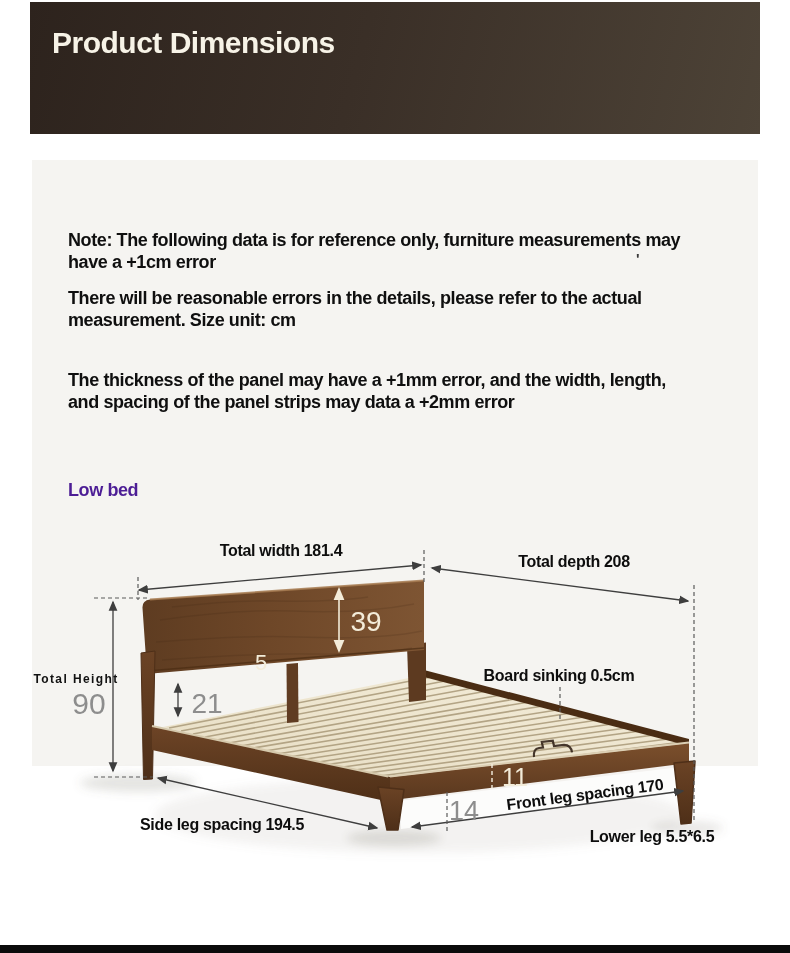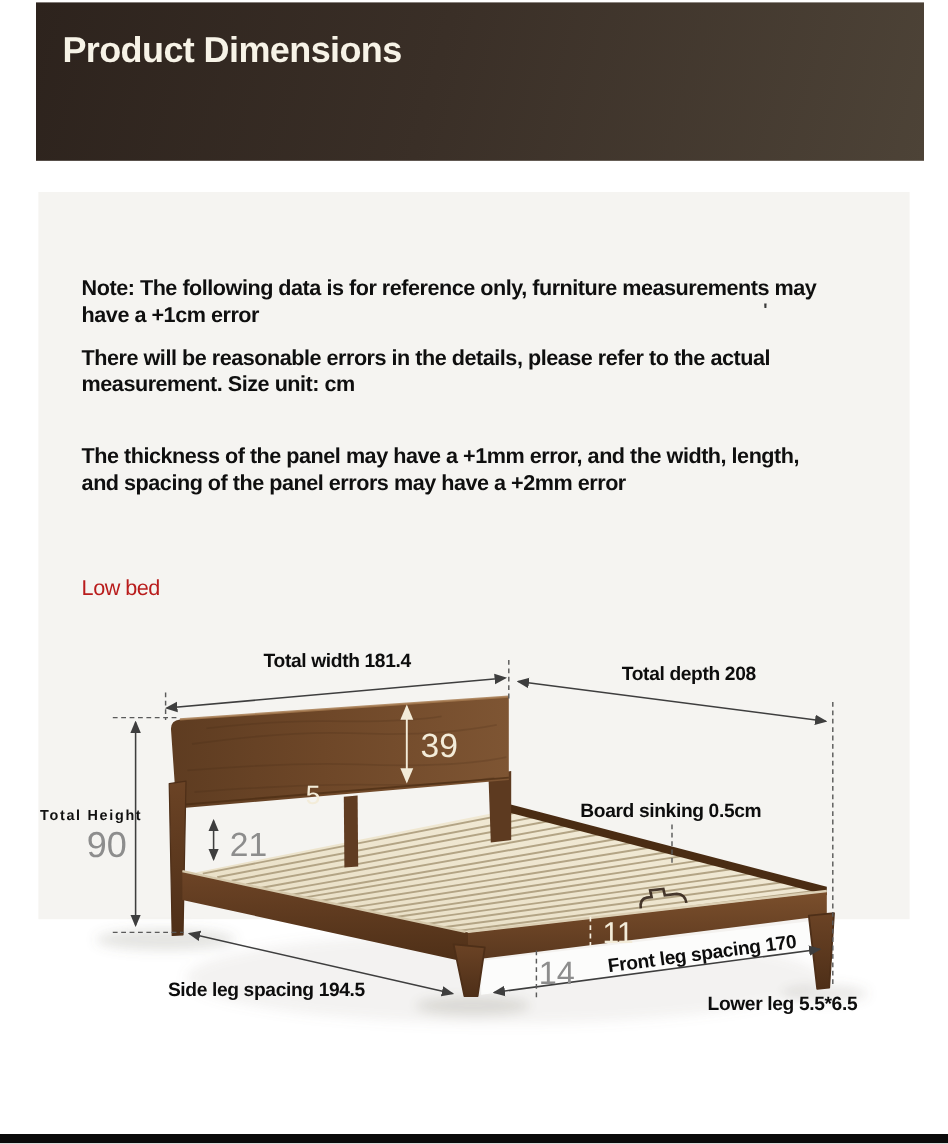--- a/index.html
+++ b/index.html
@@ -1,30 +1,30 @@
 <!DOCTYPE html>
 <html><head>
 <meta charset="utf-8">
 <style>
   html,body{margin:0;padding:0;background:#ffffff;}
   .page{position:relative;width:790px;height:953px;background:#ffffff;overflow:hidden;
         font-family:"Liberation Sans",sans-serif;}
   .abs{position:absolute;}
   .header-banner{left:30px;top:2px;width:730px;height:132px;
-        background:linear-gradient(105deg,#2d231d 0%,#3a2f27 45%,#4d4337 100%);padding-left:10px;}
+        background:linear-gradient(105deg,#2d231d 0%,#3a2f27 45%,#4d4337 100%);}
   .header-banner .title{position:absolute;left:22px;top:24px;
         font-size:30px;font-weight:700;color:#f7f3e7;letter-spacing:-0.5px;}
   .content-card{left:32px;top:160px;width:726px;height:606px;background:#f5f4f1;}
   .note{position:absolute;left:36px;width:615px;
         font-size:18px;font-weight:700;color:#0f0f0f;line-height:21.5px;letter-spacing:-0.4px;}
   .note.p1{top:52px;}
   .note.p2{top:110px;}
   .note.p3{top:192px;}
   .section-label{position:absolute;left:36px;top:320px;
-        font-size:18px;font-weight:400;color:#b91c1c;letter-spacing:-0.4px;}
+        font-size:18px;font-weight:700;color:#4c1d95;letter-spacing:-0.4px;}
   .artifact{position:absolute;left:604px;top:90px;font-size:15px;font-weight:700;color:#3a3a3a;}
   .diagram-svg{left:0;top:0;width:790px;height:953px;}
   svg text{font-family:"Liberation Sans",sans-serif;}
   .dim-label{font-size:16px;font-weight:700;fill:#0d0d0d;letter-spacing:-0.3px;}
   .dim-label-sm{font-size:12px;font-weight:700;fill:#111;letter-spacing:1.4px;}
   .num-gray{fill:#8d8d8d;font-weight:400;}
   .num-cream{fill:#f3ecd9;font-weight:400;}
   .bottom-bar{left:0;top:945px;width:790px;height:8px;background:#0b0b0b;}
 </style>
 </head>
@@ -32,21 +32,21 @@
 
 <div class="page">
 
   <div class="abs header-banner">
     <div class="title">Product Dimensions</div>
   </div>
 
   <div class="abs content-card">
     <p class="note p1">Note: The following data is for reference only, furniture measurements may have a +1cm error</p>
     <p class="note p2">There will be reasonable errors in the details, please refer to the actual measurement. Size unit: cm</p>
-    <p class="note p3">The thickness of the panel may have a +1mm error, and the width, length, and spacing of the panel errors may have a +2mm error</p>
+    <p class="note p3">The thickness of the panel may have a +1mm error, and the width, length, and spacing of the panel strips may data a +2mm error</p>
     <span class="artifact">'</span>
     <div class="section-label">Low bed</div>
   </div>
 
   <svg class="abs diagram-svg" viewBox="0 0 790 953">
     <defs>
       <linearGradient id="gradPanel" x1="0" y1="0" x2="1" y2="0">
         <stop offset="0" stop-color="#5e3c21"></stop>
         <stop offset="0.45" stop-color="#6e4728"></stop>
         <stop offset="1" stop-color="#7e5533"></stop>

